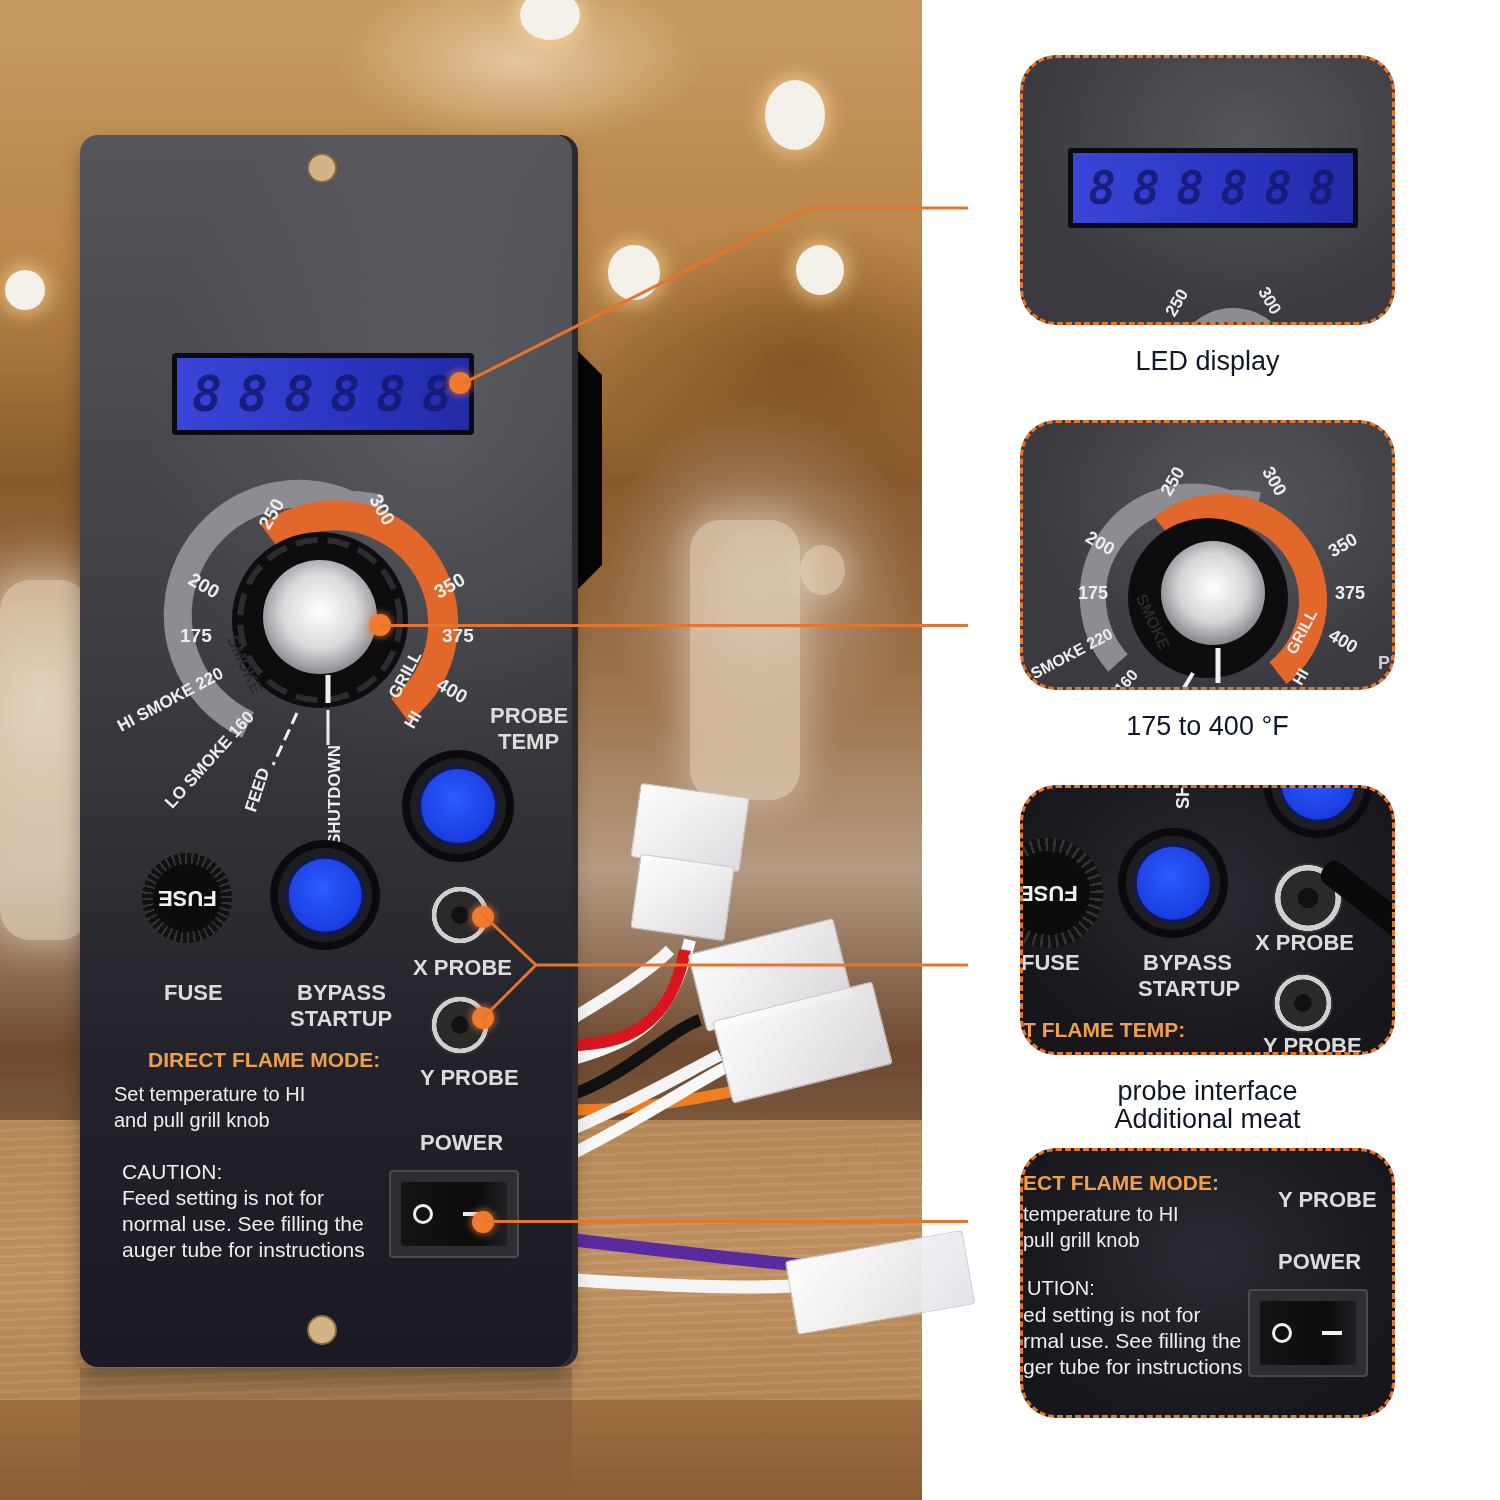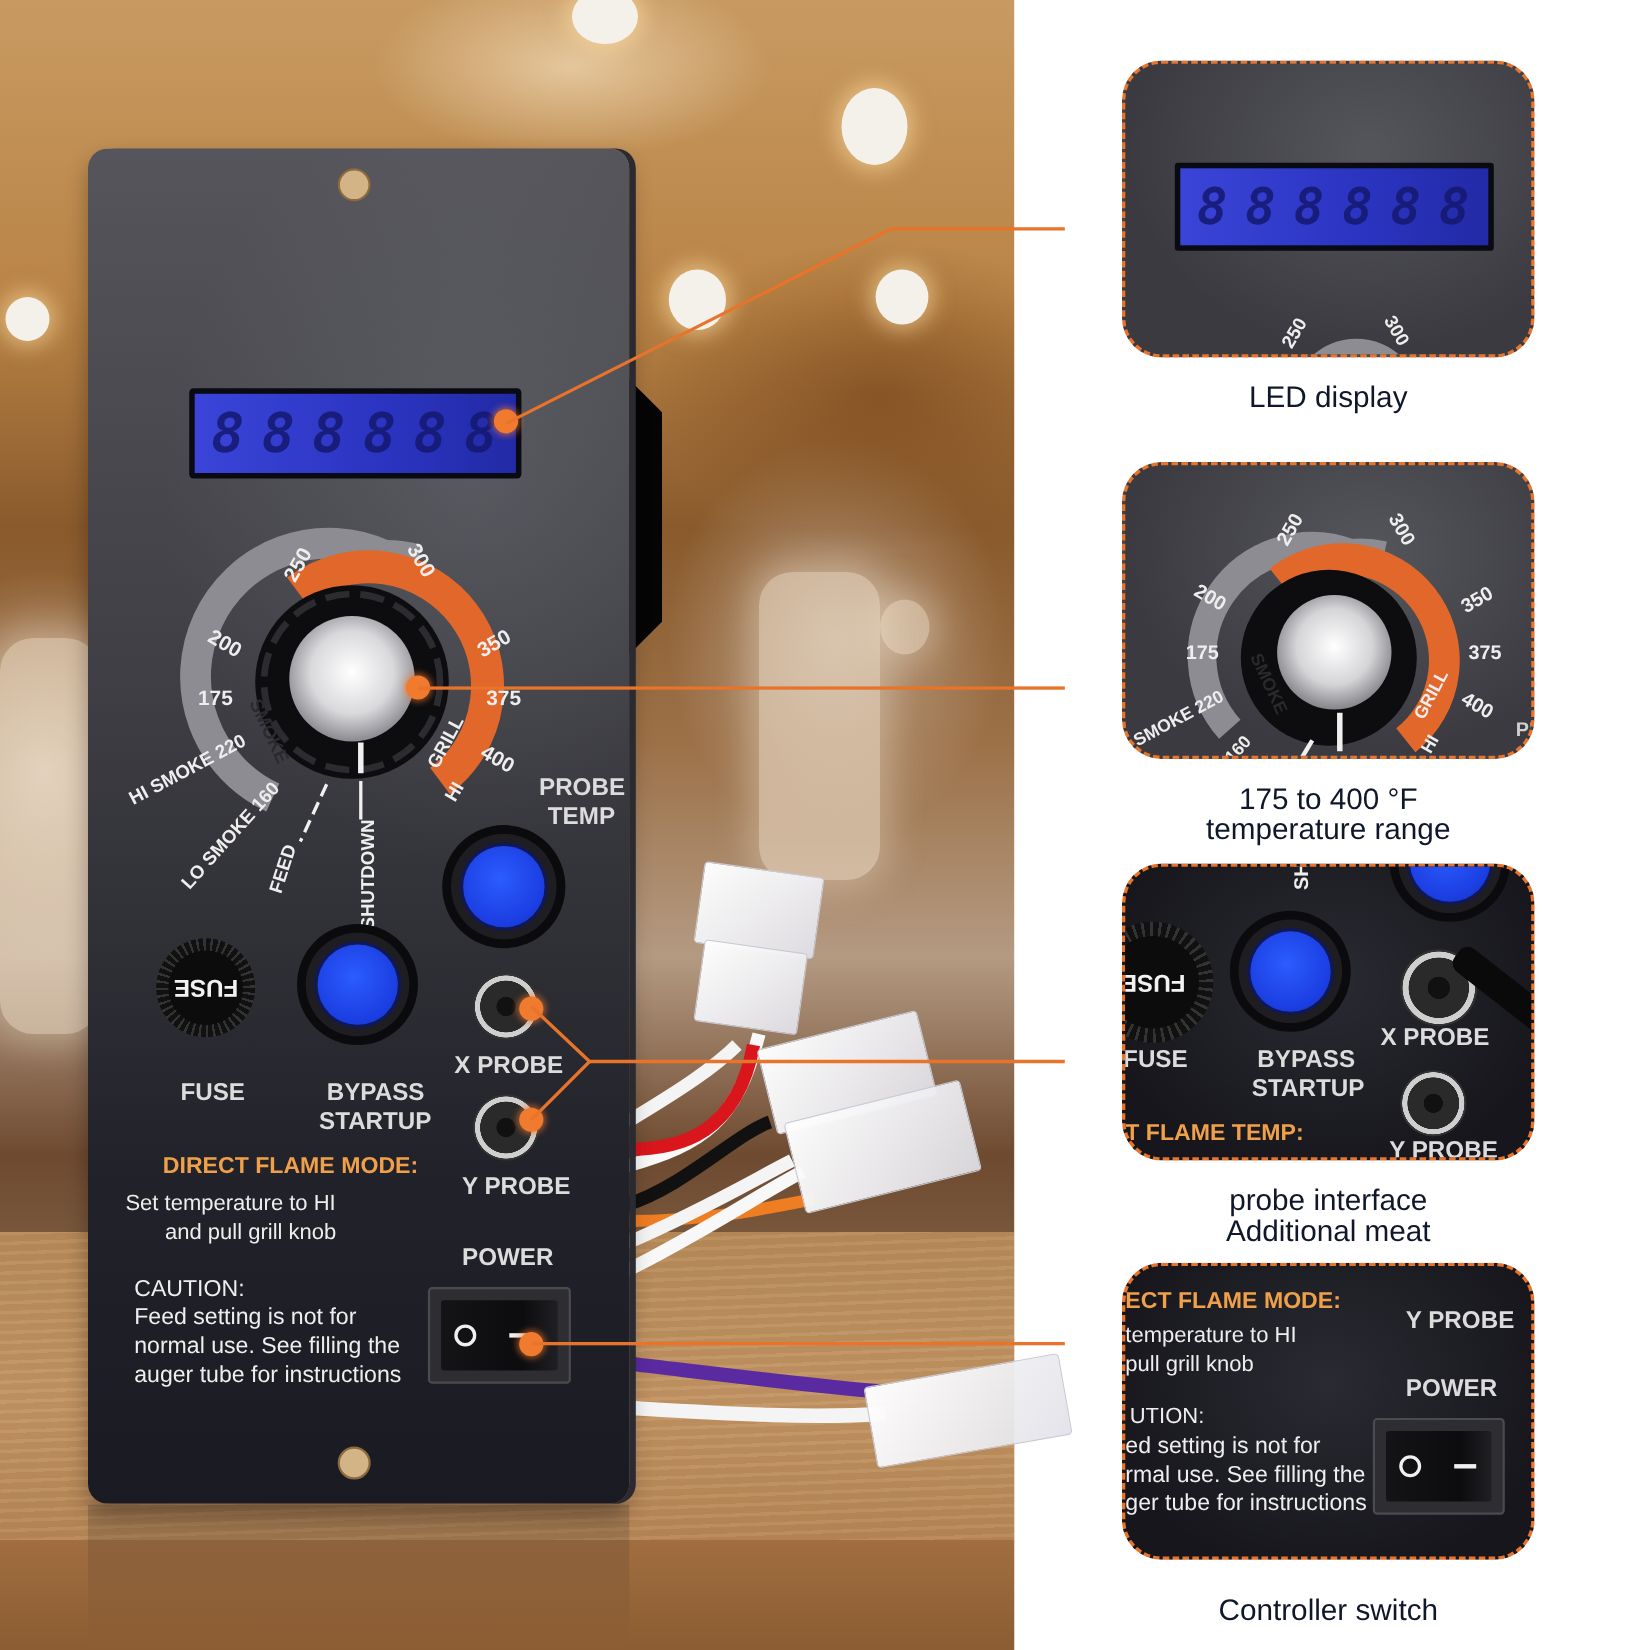--- a/index.html
+++ b/index.html
@@ -227,21 +227,21 @@
   <span class="label" style="left:217px;top:845px;font-size:22px;color:#dcdcdc;">BYPASS</span>
   <span class="label" style="left:210px;top:871px;font-size:22px;color:#dcdcdc;">STARTUP</span>
 
   <div class="probe-jack" style="left:350px;top:750px;"></div>
   <span class="label" style="left:333px;top:820px;font-size:22px;color:#dcdcdc;">X PROBE</span>
   <div class="probe-jack" style="left:350px;top:860px;"></div>
   <span class="label" style="left:340px;top:930px;font-size:22px;color:#dcdcdc;">Y PROBE</span>
 
   <span class="label" style="left:40px;top:913px;font-size:21px;color:#f0a04a;margin-left:28px;">DIRECT FLAME MODE:</span>
   <span class="label" style="left:34px;top:948px;font-size:20px;font-weight:normal;">Set temperature to HI</span>
-  <span class="label" style="left:34px;top:974px;font-size:20px;font-weight:normal;margin-left:36px;">and pull grill knob</span>
+  <span class="label" style="left:34px;top:974px;font-size:20px;font-weight:normal;">and pull grill knob</span>
 
   <span class="label" style="left:42px;top:1025px;font-size:21px;font-weight:normal;">CAUTION:</span>
   <span class="label" style="left:42px;top:1051px;font-size:21px;font-weight:normal;">Feed setting is not for</span>
   <span class="label" style="left:42px;top:1077px;font-size:21px;font-weight:normal;">normal use. See filling the</span>
   <span class="label" style="left:42px;top:1103px;font-size:21px;font-weight:normal;">auger tube for instructions</span>
 
   <span class="label" style="left:340px;top:995px;font-size:22px;color:#dcdcdc;">POWER</span>
   <div class="rocker">
     <div class="rocker-inner">
       <div class="rocker-o"></div>
@@ -317,21 +317,20 @@
     <span class="label" style="left:305px;top:208px;font-size:18px;transform:rotate(30deg);">400</span>
     <span class="label" style="left:100px;top:190px;font-size:16px;color:#2a2a2e;transform:rotate(65deg);">SMOKE</span>
     <span class="label" style="left:255px;top:200px;font-size:16px;transform:rotate(-62deg);">GRILL</span>
     <span class="label" style="left:4px;top:222px;font-size:16px;transform:rotate(-28deg);">SMOKE 220</span>
     <span class="label" style="left:90px;top:250px;font-size:16px;transform:rotate(-48deg);">160</span>
     <span class="label" style="left:270px;top:245px;font-size:16px;transform:rotate(-60deg);">HI</span>
     <span class="label" style="left:355px;top:230px;font-size:18px;color:#cfcfcf;">PR</span>
   </div>
   <div class="feature-caption">
     <div>175 to 400 °F</div>
-    <div>temperature range</div>
   </div>
 </div>
 
 <div class="feature" style="top:785px;">
   <div class="feature-box dark">
     <div class="fuse" style="left:-30px;top:50px;width:110px;height:110px;">
       <div class="cap">
           <span>FUSE</span>
         </div>
     </div>
@@ -369,14 +368,13 @@
     <span class="label" style="left:0px;top:204px;font-size:21px;font-weight:normal;">ger tube for instructions</span>
     <span class="label" style="left:255px;top:36px;font-size:22px;color:#dcdcdc;">Y PROBE</span>
     <span class="label" style="left:255px;top:98px;font-size:22px;color:#dcdcdc;">POWER</span>
     <div class="rocker" style="left:225px;top:138px;width:120px;height:88px;">
       <div class="rocker-inner">
         <div class="rocker-o"></div>
         <div class="rocker-i"></div>
       </div>
     </div>
   </div>
-  <div class="feature-caption" style="margin-top:32px;">Controller switch</div>
 </div>
 
 </body></html>

